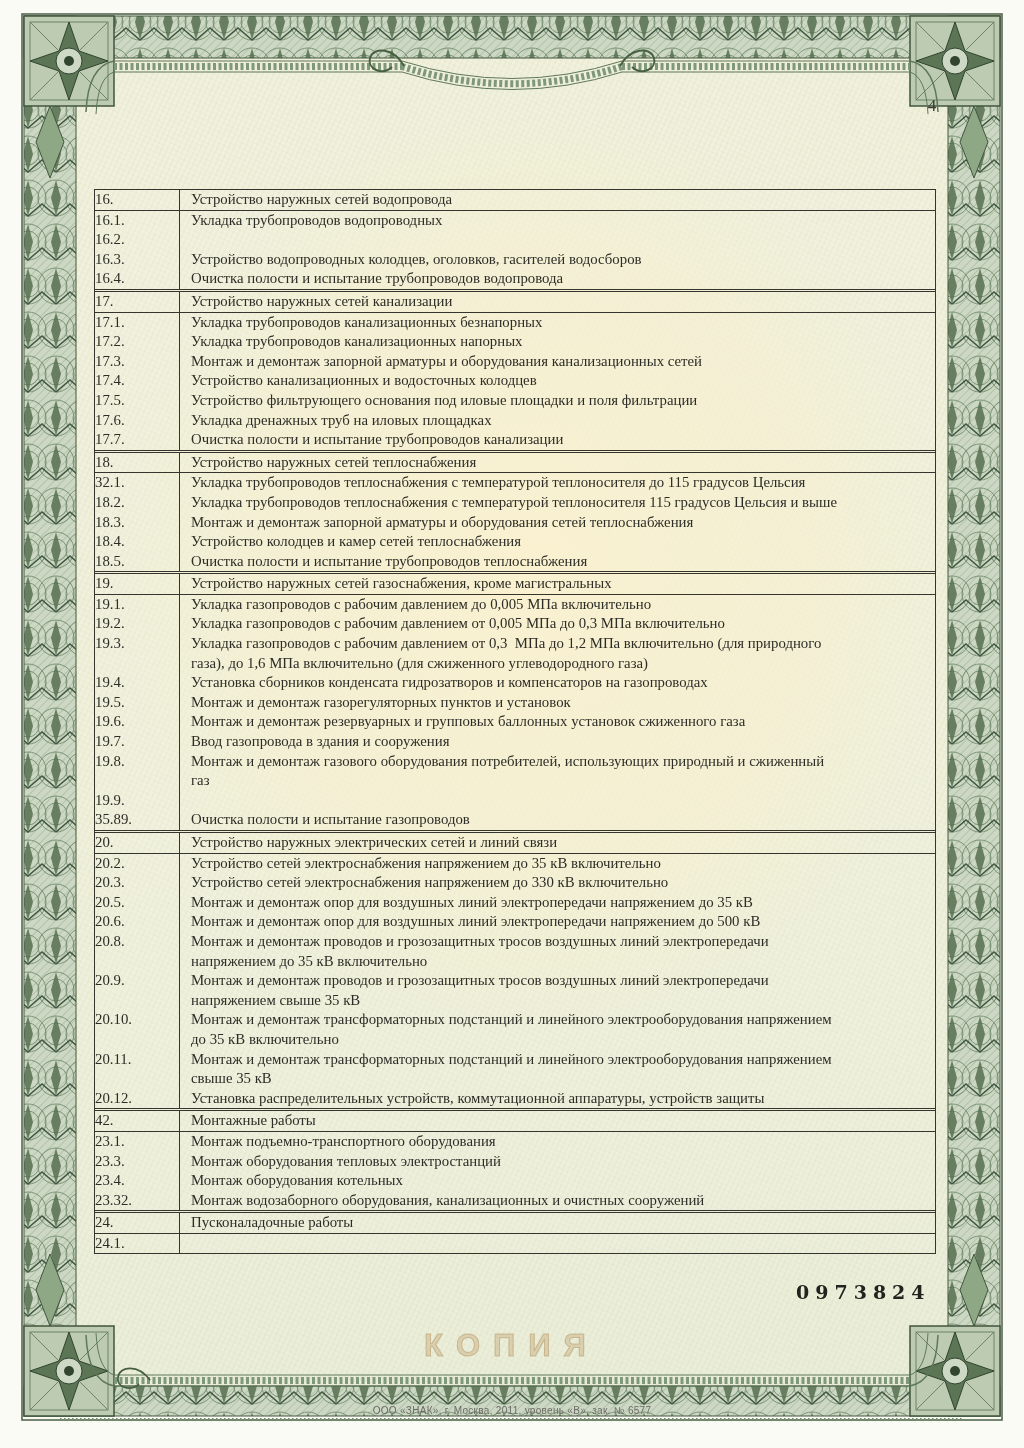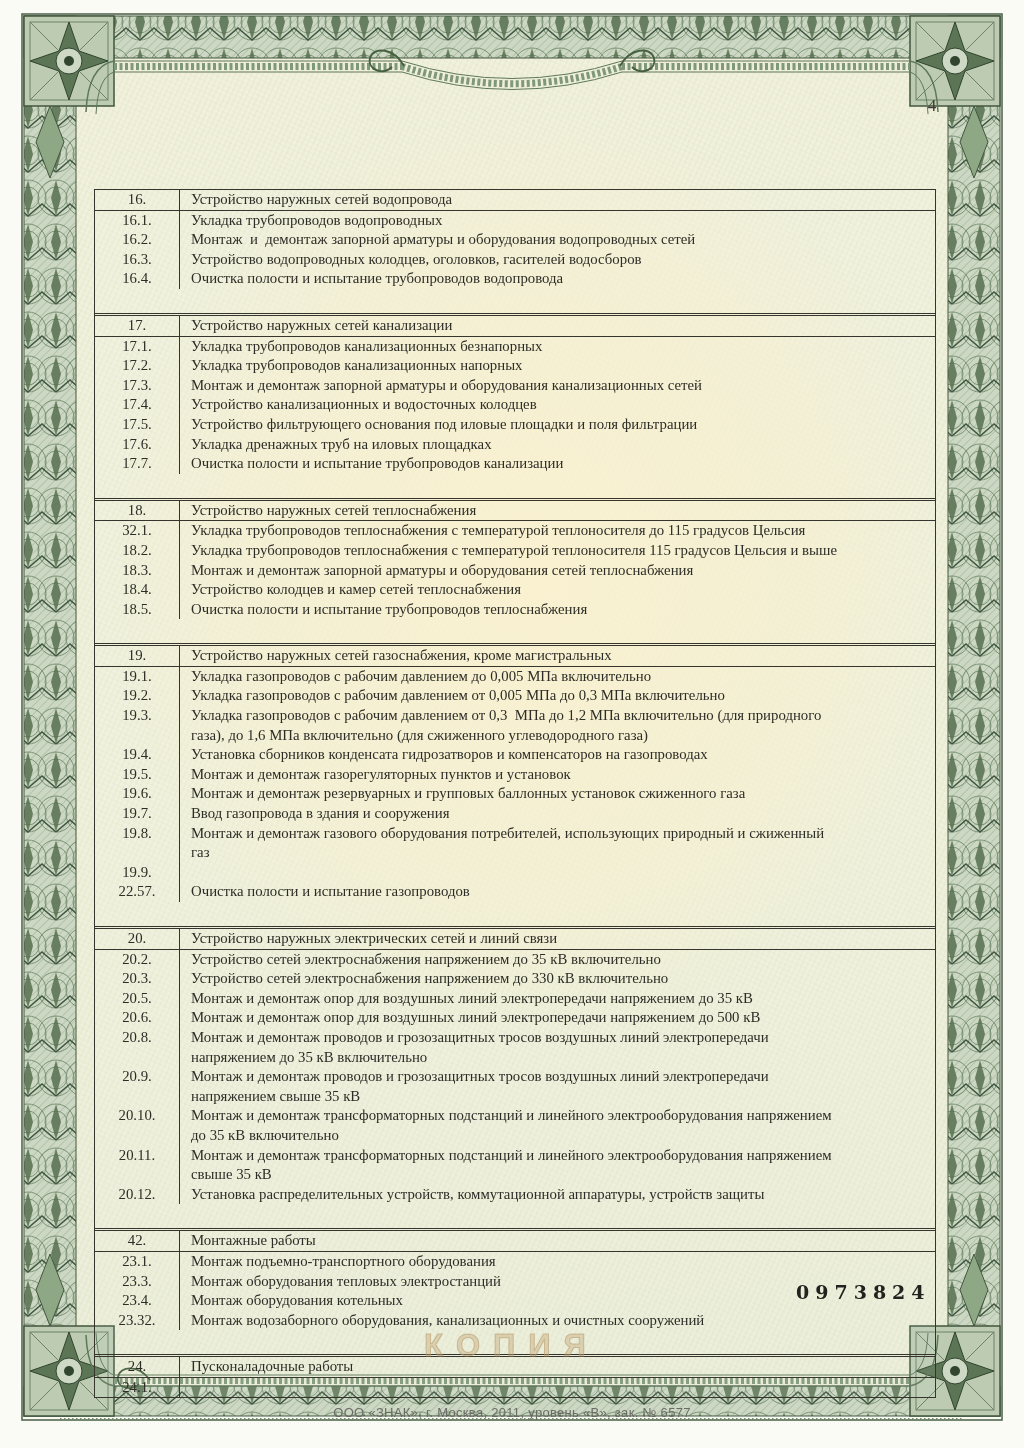--- a/index.html
+++ b/index.html
@@ -41,25 +41,25 @@
 
   .works-table{
     position:absolute;
     left:94px;top:189px;width:840px;
     border:1.6px solid var(--ink);
     font-size:14.8px;line-height:19.6px;color:#2d2d27;
     background:rgba(255,255,255,.06);
   }
   .row{display:flex;align-items:stretch;}
   .sec-header{border-bottom:1px solid var(--ink);}
-  .sec-header:not(:first-child){border-top:3px double var(--ink);margin-top:24px;}
+  .sec-header:not(:first-child){border-top:3px double var(--ink);}
   .num{
     flex:0 0 84px;width:84px;
     border-right:1px solid var(--ink);
-    text-align:center;
+    text-align:left;
     padding:0;
   }
   .txt{
     flex:1 1 auto;
     padding:0 8px 0 11px;
     white-space:pre-wrap;
   }
   .sec-body{display:block;}
 
   .serial{
@@ -73,21 +73,21 @@
     font-family:Liberation Sans, sans-serif;
     font-weight:bold;
     font-size:31px;letter-spacing:13px;
     color:rgba(196,168,118,.42);
     -webkit-text-stroke:1px rgba(183,152,104,.55);
   }
   .printer-line{
     position:absolute;left:0;top:1405px;width:1024px;
     text-align:center;
     font-family:"Liberation Sans", sans-serif;
-    font-size:13px;color:#6b6b66;letter-spacing:.3px;
+    font-size:10px;color:#6b6b66;letter-spacing:.3px;
   }
 </style>
 </head>
 <body>
 
 <div class="page">
 
   <div class="cert-field"></div>
 
   <svg class="border-svg" viewBox="0 0 1024 1448" aria-hidden="true">
@@ -184,21 +184,20 @@
         <div class="num">16.</div>
         <div class="txt">Устройство наружных сетей водопровода</div>
       </div>
       <div class="sec-body">
         <div class="row item">
           <div class="num">16.1.</div>
           <div class="txt">Укладка трубопроводов водопроводных</div>
         </div>
         <div class="row item">
           <div class="num">16.2.</div>
-          <div class="txt">Монтаж  и  демонтаж запорной арматуры и оборудования водопроводных сетей</div>
         </div>
         <div class="row item">
           <div class="num">16.3.</div>
           <div class="txt">Устройство водопроводных колодцев, оголовков, гасителей водосборов</div>
         </div>
         <div class="row item">
           <div class="num">16.4.</div>
           <div class="txt">Очистка полости и испытание трубопроводов водопровода</div>
         </div>
       </div>
@@ -298,21 +297,21 @@
         </div>
         <div class="row item">
           <div class="num">19.8.</div>
           <div class="txt">Монтаж и демонтаж газового оборудования потребителей, использующих природный и сжиженный
 газ</div>
         </div>
         <div class="row item">
           <div class="num">19.9.</div>
         </div>
         <div class="row item">
-          <div class="num">22.57.</div>
+          <div class="num">35.89.</div>
           <div class="txt">Очистка полости и испытание газопроводов</div>
         </div>
       </div>
       <div class="row sec-header">
         <div class="num">20.</div>
         <div class="txt">Устройство наружных электрических сетей и линий связи</div>
       </div>
       <div class="sec-body">
         <div class="row item">
           <div class="num">20.2.</div>

